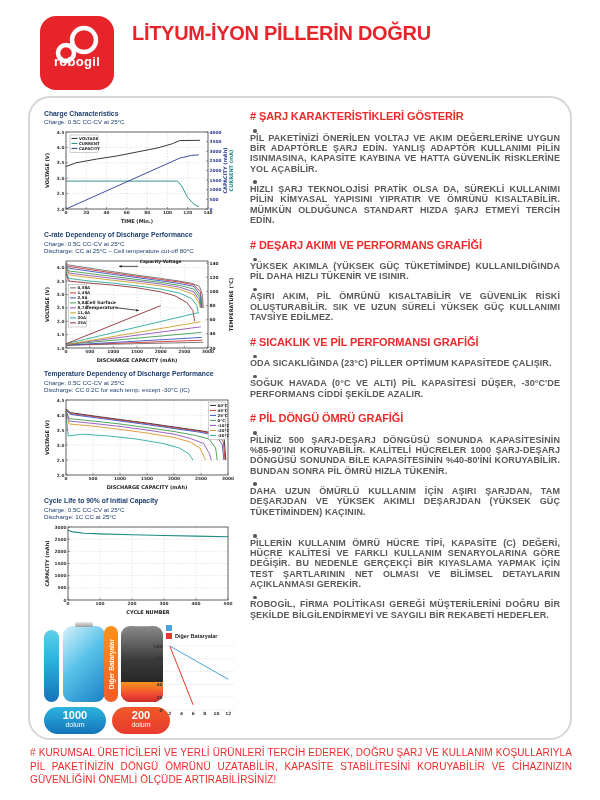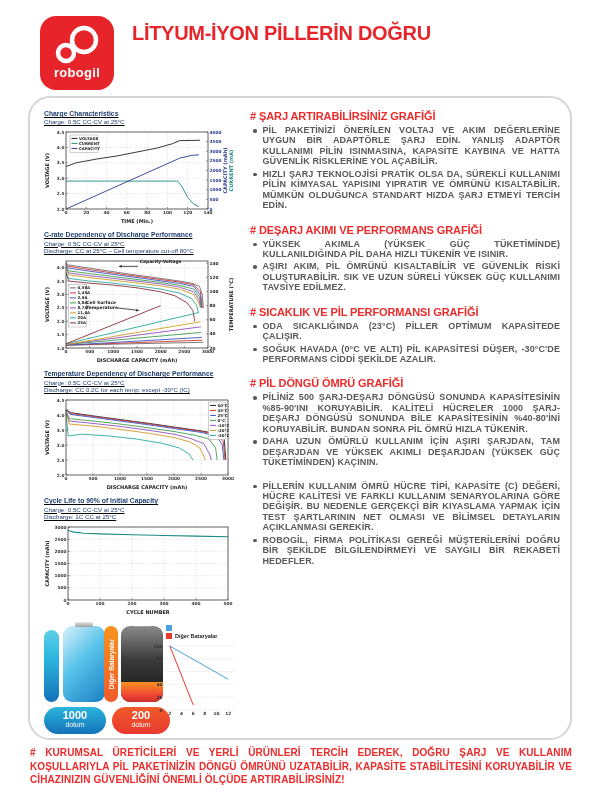--- a/index.html
+++ b/index.html
@@ -2,29 +2,29 @@
 <html><head>
 <meta charset="utf-8">
 <style>
   html,body{margin:0;padding:0;background:#fff;}
   .page{position:relative;width:600px;height:800px;background:#fff;overflow:hidden;
         font-family:"Liberation Sans",sans-serif;}
   
   header{position:absolute;left:40px;top:16px;display:flex;align-items:flex-start;gap:18px;}
   .logo{width:74px;height:74px;background:#e8242b;border-radius:16px;position:relative;flex:none;}
   .logo svg{position:absolute;left:11px;top:8px;}
-  .logo-text{position:absolute;bottom:10px;width:100%;text-align:center;color:#fff;
+  .logo-text{position:absolute;bottom:21px;width:100%;text-align:center;color:#fff;
              font-size:13px;font-weight:bold;letter-spacing:.3px;}
   h1.title{margin:6px 0 0 0;color:#e8242b;font-size:20px;line-height:1.15;font-weight:800;
            letter-spacing:-.3px;text-align:center;}
   
   .card{position:absolute;left:28px;top:96px;width:544px;height:644px;border:2px solid #d6d6d6;
         border-radius:22px;box-sizing:border-box;padding:12px 10px 8px 14px;display:flex;gap:10px;
         overflow:hidden;background:#fff;}
-  .col-left{width:196px;flex:none;text-decoration:underline;}
+  .col-left{width:196px;flex:none;}
   .col-right{flex:1;min-width:0;}
   
   .chart-block{margin-bottom:7px;}
   .c-title{font-size:6.8px;font-weight:bold;color:#1c3d6e;line-height:1.25;}
   .c-sub{font-size:6.2px;color:#1c3d6e;line-height:1.25;}
   svg.chart{display:block;margin-top:2px;font-family:"DejaVu Sans",sans-serif;}
   
   .battery-row{position:relative;width:196px;height:112px;margin-top:4px;}
   .bat-slim{position:absolute;left:0;bottom:32px;width:15px;height:72px;border-radius:8px;
             background:linear-gradient(180deg,#5fd0e8,#2bb5dd 40%,#1473ba);}
@@ -47,28 +47,28 @@
   .badge-red{left:68px;width:58px;background:linear-gradient(180deg,#f15a29,#e8392f);}
   .mini-col{position:absolute;left:108px;top:0;width:88px;}
   .mini-legend{font-size:5.5px;font-weight:bold;color:#222;margin:2px 0 2px 14px;}
   .mini-legend div{display:flex;align-items:center;gap:3px;height:8px;}
   .mini-legend .sq{width:6px;height:6px;flex:none;display:inline-block;}
   
   section{margin-bottom:13px;}
   h2.sec{margin:0 0 3px 0;font-size:11px;font-weight:800;letter-spacing:-.1px;}
   h2.red{color:#ee2b2b;} h2.blue{color:#2f78d2;}
   ul.blist{margin:0;padding:0;list-style:none;}
-  ul.blist li{display:flex;margin-bottom:2px;}
+  ul.blist li{display:flex;margin-bottom:2px;flex-direction:column;}
   ul.blist .dot{width:3.5px;height:3.5px;border-radius:50%;background:#58595b;flex:none;
                 margin:4px 6px 0 3px;}
   ul.blist p{margin:0;font-size:9px;font-weight:bold;color:#58595b;line-height:1.16;
              text-align:justify;letter-spacing:.1px;}
   
   footer{position:absolute;left:30px;top:746px;width:542px;}
-  footer p{margin:0;color:#ee2b2b;font-size:10px;font-weight:700;line-height:1.35;
+  footer p{margin:0;color:#ee2b2b;font-size:10px;font-weight:400;line-height:1.35;
            text-align:justify;letter-spacing:.1px;}
 </style>
 </head>
 <body>
 
 <div class="page">
 
   <header>
     <div class="logo">
       <svg width="52" height="44" viewBox="0 0 52 44">
@@ -452,21 +452,21 @@
               <text x="10.4" y="18.299999999999997" font-size="4.3" text-anchor="end" font-weight="bold" fill="#333">80</text>
               <text x="10.4" y="5.5" font-size="4.3" text-anchor="end" font-weight="bold" fill="#333">100</text>
             </svg>
         </div>
       </div>
     </div>
 
     <div class="col-right">
 
       <section>
-        <h2 class="sec red"># ŞARJ ARTIRABİLİRSİNİZ GRAFİĞİ</h2>
+        <h2 class="sec red"># ŞARJ KARAKTERİSTİKLERİ GÖSTERİR</h2>
         <ul class="blist">
           <li>
               <span class="dot"></span>
               <p>PİL PAKETİNİZİ ÖNERİLEN VOLTAJ VE AKIM DEĞERLERİNE UYGUN BİR ADAPTÖRLE ŞARJ EDİN. YANLIŞ ADAPTÖR KULLANIMI PİLİN ISINMASINA, KAPASİTE KAYBINA VE HATTA GÜVENLİK RİSKLERİNE YOL AÇABİLİR.</p>
             </li>
           <li>
               <span class="dot"></span>
               <p>HIZLI ŞARJ TEKNOLOJİSİ PRATİK OLSA DA, SÜREKLİ KULLANIMI PİLİN KİMYASAL YAPISINI YIPRATIR VE ÖMRÜNÜ KISALTABİLİR. MÜMKÜN OLDUĞUNCA STANDART HIZDA ŞARJ ETMEYİ TERCİH EDİN.</p>
             </li>
         </ul>

